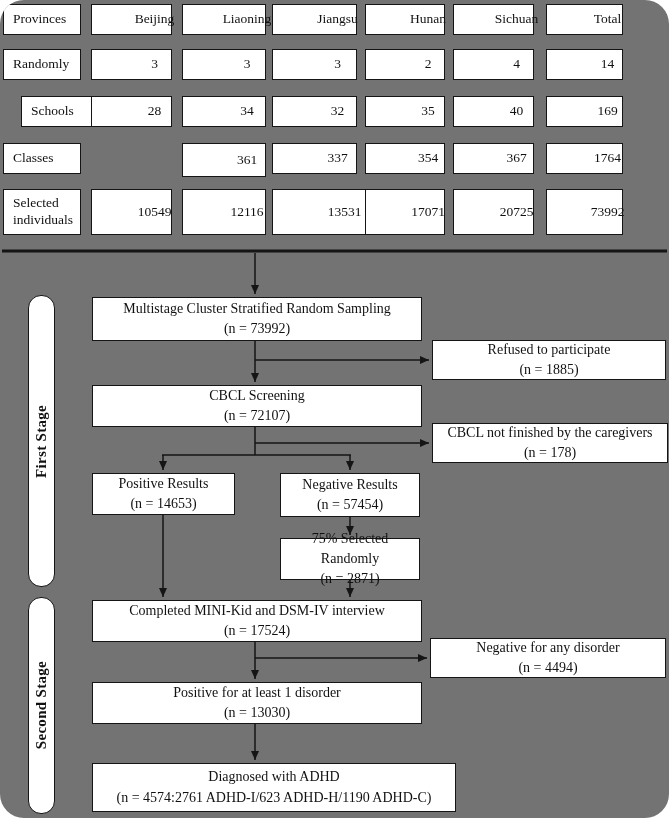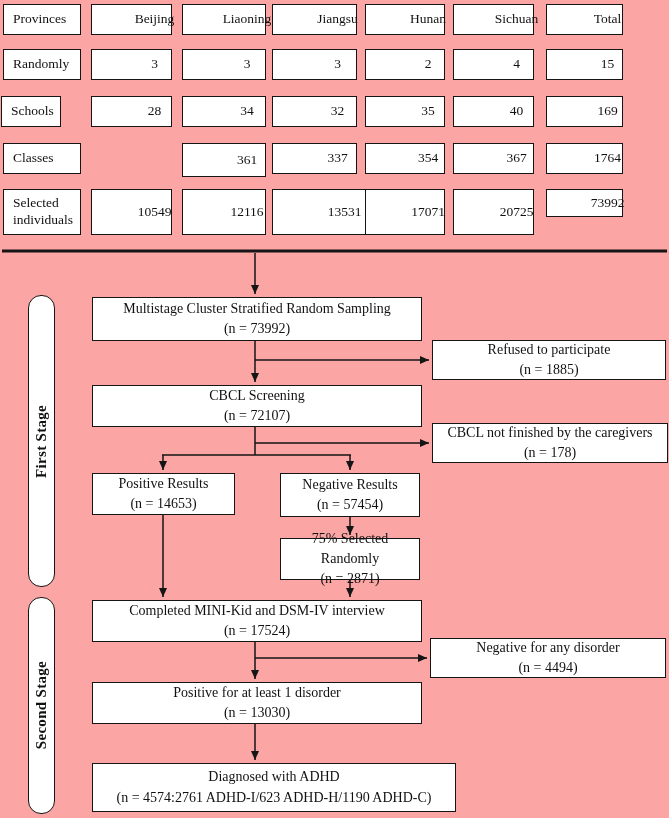--- a/index.html
+++ b/index.html
@@ -5,22 +5,23 @@
   * { box-sizing: border-box; margin: 0; padding: 0; }
   html, body { background: #ffffff; }
   body {
     font-family: "Liberation Serif", "DejaVu Serif", serif;
     color: #111111;
   }
   #canvas {
     position: relative;
     width: 669px;
     height: 818px;
-    background: #fca5a5;
+    background: #737373;
     overflow: hidden;
+    border-radius: 24px;
   }
   .cell {
     position: absolute;
     border: 1.5px solid #151515;
     background: #ffffff;
     display: flex;
     align-items: center;
     justify-content: center;
     font-size: 13.5px;
     line-height: 1.25;
@@ -109,57 +110,57 @@
 
     <line x1="255" y1="642" x2="255" y2="679" stroke="#151515" stroke-width="1.5" marker-end="url(#ah)"></line>
 
     <line x1="255" y1="658" x2="427" y2="658" stroke="#151515" stroke-width="1.5" marker-end="url(#ah)"></line>
 
     <line x1="255" y1="724" x2="255" y2="760" stroke="#151515" stroke-width="1.5" marker-end="url(#ah)"></line>
   </svg>
 
   <div class="cell hdr" style="left:3px;top:4px;width:78px;height:31px">Provinces</div>
   <div class="cell hdr" style="left:3px;top:49px;width:78px;height:31px">Randomly</div>
-  <div class="cell hdr" style="left:1px;top:96px;width:60px;height:31px">Schools</div>
+  <div class="cell hdr" style="left:21px;top:96px;width:84px;height:31px">Schools</div>
   <div class="cell hdr" style="left:3px;top:143px;width:78px;height:31px">Classes</div>
   <div class="cell hdr" style="left:3px;top:189px;width:78px;height:46px">Selected individuals</div>
 
   <div class="cell" style="left:91px;top:4px;width:81px;height:31px">Beijing</div>
   <div class="cell" style="left:182px;top:4px;width:84px;height:31px">Liaoning</div>
   <div class="cell" style="left:272px;top:4px;width:85px;height:31px">Jiangsu</div>
   <div class="cell" style="left:365px;top:4px;width:80px;height:31px">Hunan</div>
   <div class="cell" style="left:453px;top:4px;width:81px;height:31px">Sichuan</div>
   <div class="cell" style="left:546px;top:4px;width:77px;height:31px">Total</div>
 
   <div class="cell" style="left:91px;top:49px;width:81px;height:31px">3</div>
   <div class="cell" style="left:182px;top:49px;width:84px;height:31px">3</div>
   <div class="cell" style="left:272px;top:49px;width:85px;height:31px">3</div>
   <div class="cell" style="left:365px;top:49px;width:80px;height:31px">2</div>
   <div class="cell" style="left:453px;top:49px;width:81px;height:31px">4</div>
-  <div class="cell" style="left:546px;top:49px;width:77px;height:31px">15</div>
+  <div class="cell" style="left:546px;top:49px;width:77px;height:31px">14</div>
 
   <div class="cell" style="left:91px;top:96px;width:81px;height:31px">28</div>
   <div class="cell" style="left:182px;top:96px;width:84px;height:31px">34</div>
   <div class="cell" style="left:272px;top:96px;width:85px;height:31px">32</div>
   <div class="cell" style="left:365px;top:96px;width:80px;height:31px">35</div>
   <div class="cell" style="left:453px;top:96px;width:81px;height:31px">40</div>
   <div class="cell" style="left:546px;top:96px;width:77px;height:31px">169</div>
 
   <div class="cell" style="left:182px;top:143px;width:84px;height:34px">361</div>
   <div class="cell" style="left:272px;top:143px;width:85px;height:31px">337</div>
   <div class="cell" style="left:365px;top:143px;width:80px;height:31px">354</div>
   <div class="cell" style="left:453px;top:143px;width:81px;height:31px">367</div>
   <div class="cell" style="left:546px;top:143px;width:77px;height:31px">1764</div>
 
   <div class="cell" style="left:91px;top:189px;width:81px;height:46px">10549</div>
   <div class="cell" style="left:182px;top:189px;width:84px;height:46px">12116</div>
   <div class="cell" style="left:272px;top:189px;width:99px;height:46px">13531</div>
   <div class="cell" style="left:365px;top:189px;width:80px;height:46px">17071</div>
   <div class="cell" style="left:453px;top:189px;width:81px;height:46px">20725</div>
-  <div class="cell" style="left:546px;top:189px;width:77px;height:28px">73992</div>
+  <div class="cell" style="left:546px;top:189px;width:77px;height:46px">73992</div>
 
   <div class="stage" style="left:28px;top:295px;width:27px;height:292px">
     <span>First Stage</span>
   </div>
   <div class="stage" style="left:28px;top:597px;width:27px;height:217px">
     <span>Second Stage</span>
   </div>
 
   <div class="box" style="left:92px;top:297px;width:330px;height:44px">
     <div>Multistage Cluster Stratified Random Sampling</div>

